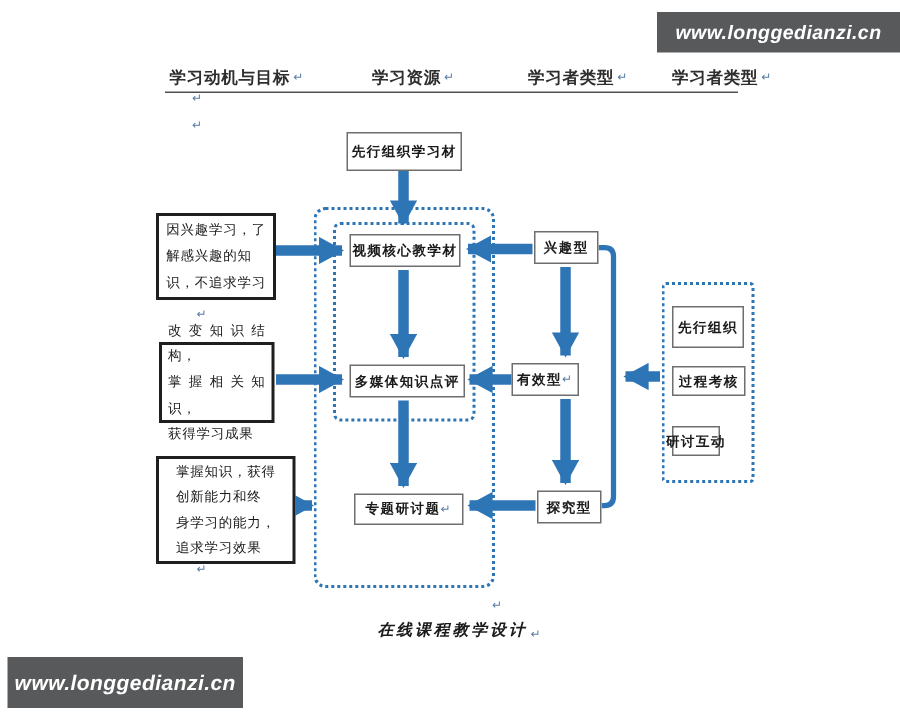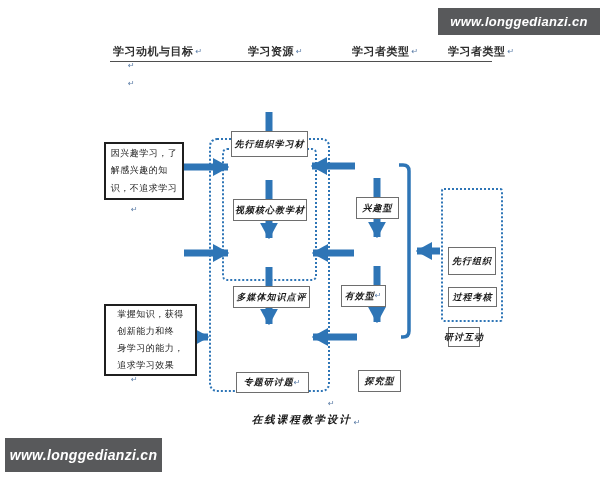--- a/index.html
+++ b/index.html
@@ -21,21 +21,21 @@
   }
   .hline{position:absolute;left:110px;top:61px;width:382px;border-top:1.2px solid var(--header-line,#4f4f4f);}
   .mark{font-size:8px;color:var(--mark,#5A7CA6);font-weight:normal;line-height:1;}
   .mark.floating{position:absolute;}
   .box{
     position:absolute;background:#fff;display:flex;align-items:center;justify-content:center;
     text-align:center;box-sizing:border-box;
   }
   .box-dark{border:2px solid var(--box-border-dark,#1f1f1f);}
   .box-thin{border:1px solid var(--box-border-thin,#6e6e6e);}
-  .kai{font-style:italic;font-weight:600;font-size:9px;letter-spacing:1px;white-space:nowrap;margin-top:43px;}
+  .kai{font-weight:600;font-size:9px;letter-spacing:1px;white-space:nowrap;}
   .plain{font-size:9px;letter-spacing:.5px;}
   .multiline{white-space:pre-line;line-height:1.9;text-align:justify;text-align-last:left;padding:15px 4px;}
   .dashed{
     position:absolute;box-sizing:border-box;background:transparent;
     border:2px dotted var(--dash,#2E75B6);
   }
   #outer-dash{left:209px;top:138px;width:121px;height:254px;border-radius:8px;}
   #inner-dash{left:222px;top:148px;width:95px;height:133px;border-radius:5px;}
   #methods-dash{left:441px;top:188px;width:62px;height:134px;border-radius:3px;}
   svg.arrows{position:absolute;left:0;top:0;pointer-events:none;}
@@ -100,20 +100,23 @@
       <line x1="377" y1="178" x2="377" y2="237" marker-end="url(#ah)"></line>
       <line x1="377" y1="266" x2="377" y2="322" marker-end="url(#ah)"></line>
       <line x1="440" y1="251" x2="417" y2="251" marker-end="url(#ah)"></line>
     </g>
     <path d="M399 165 H403 Q409 165 409 171 V331 Q409 337 403 337 H401" fill="none" stroke="var(--arrow,#2E75B6)" stroke-width="3.5"></path>
   </svg>
 
   <div class="box box-dark plain multiline" style="left:104px;top:142px;width:80px;height:58px">因兴趣学习，了
 解感兴趣的知
 识，不追求学习</div>
+  <div class="box box-dark plain multiline" style="left:106px;top:228px;width:77px;height:54px">改变知识结构，
+掌握相关知识，
+获得学习成果</div>
   <div class="box box-dark plain multiline" style="left:104px;top:304px;width:93px;height:72px">掌握知识，获得
 创新能力和终
 身学习的能力，
 追求学习效果</div>
 
   <div class="box box-thin kai" style="left:231px;top:88px;width:77px;height:26px">先行组织学习材</div>
 
   <div class="box box-thin kai" style="left:233px;top:243px;width:77px;height:22px">多媒体知识点评</div>
   <div class="box box-thin kai" style="left:233px;top:156px;width:74px;height:22px">视频核心教学材</div>
   <div class="box box-thin kai" style="left:236px;top:329px;width:73px;height:21px">

